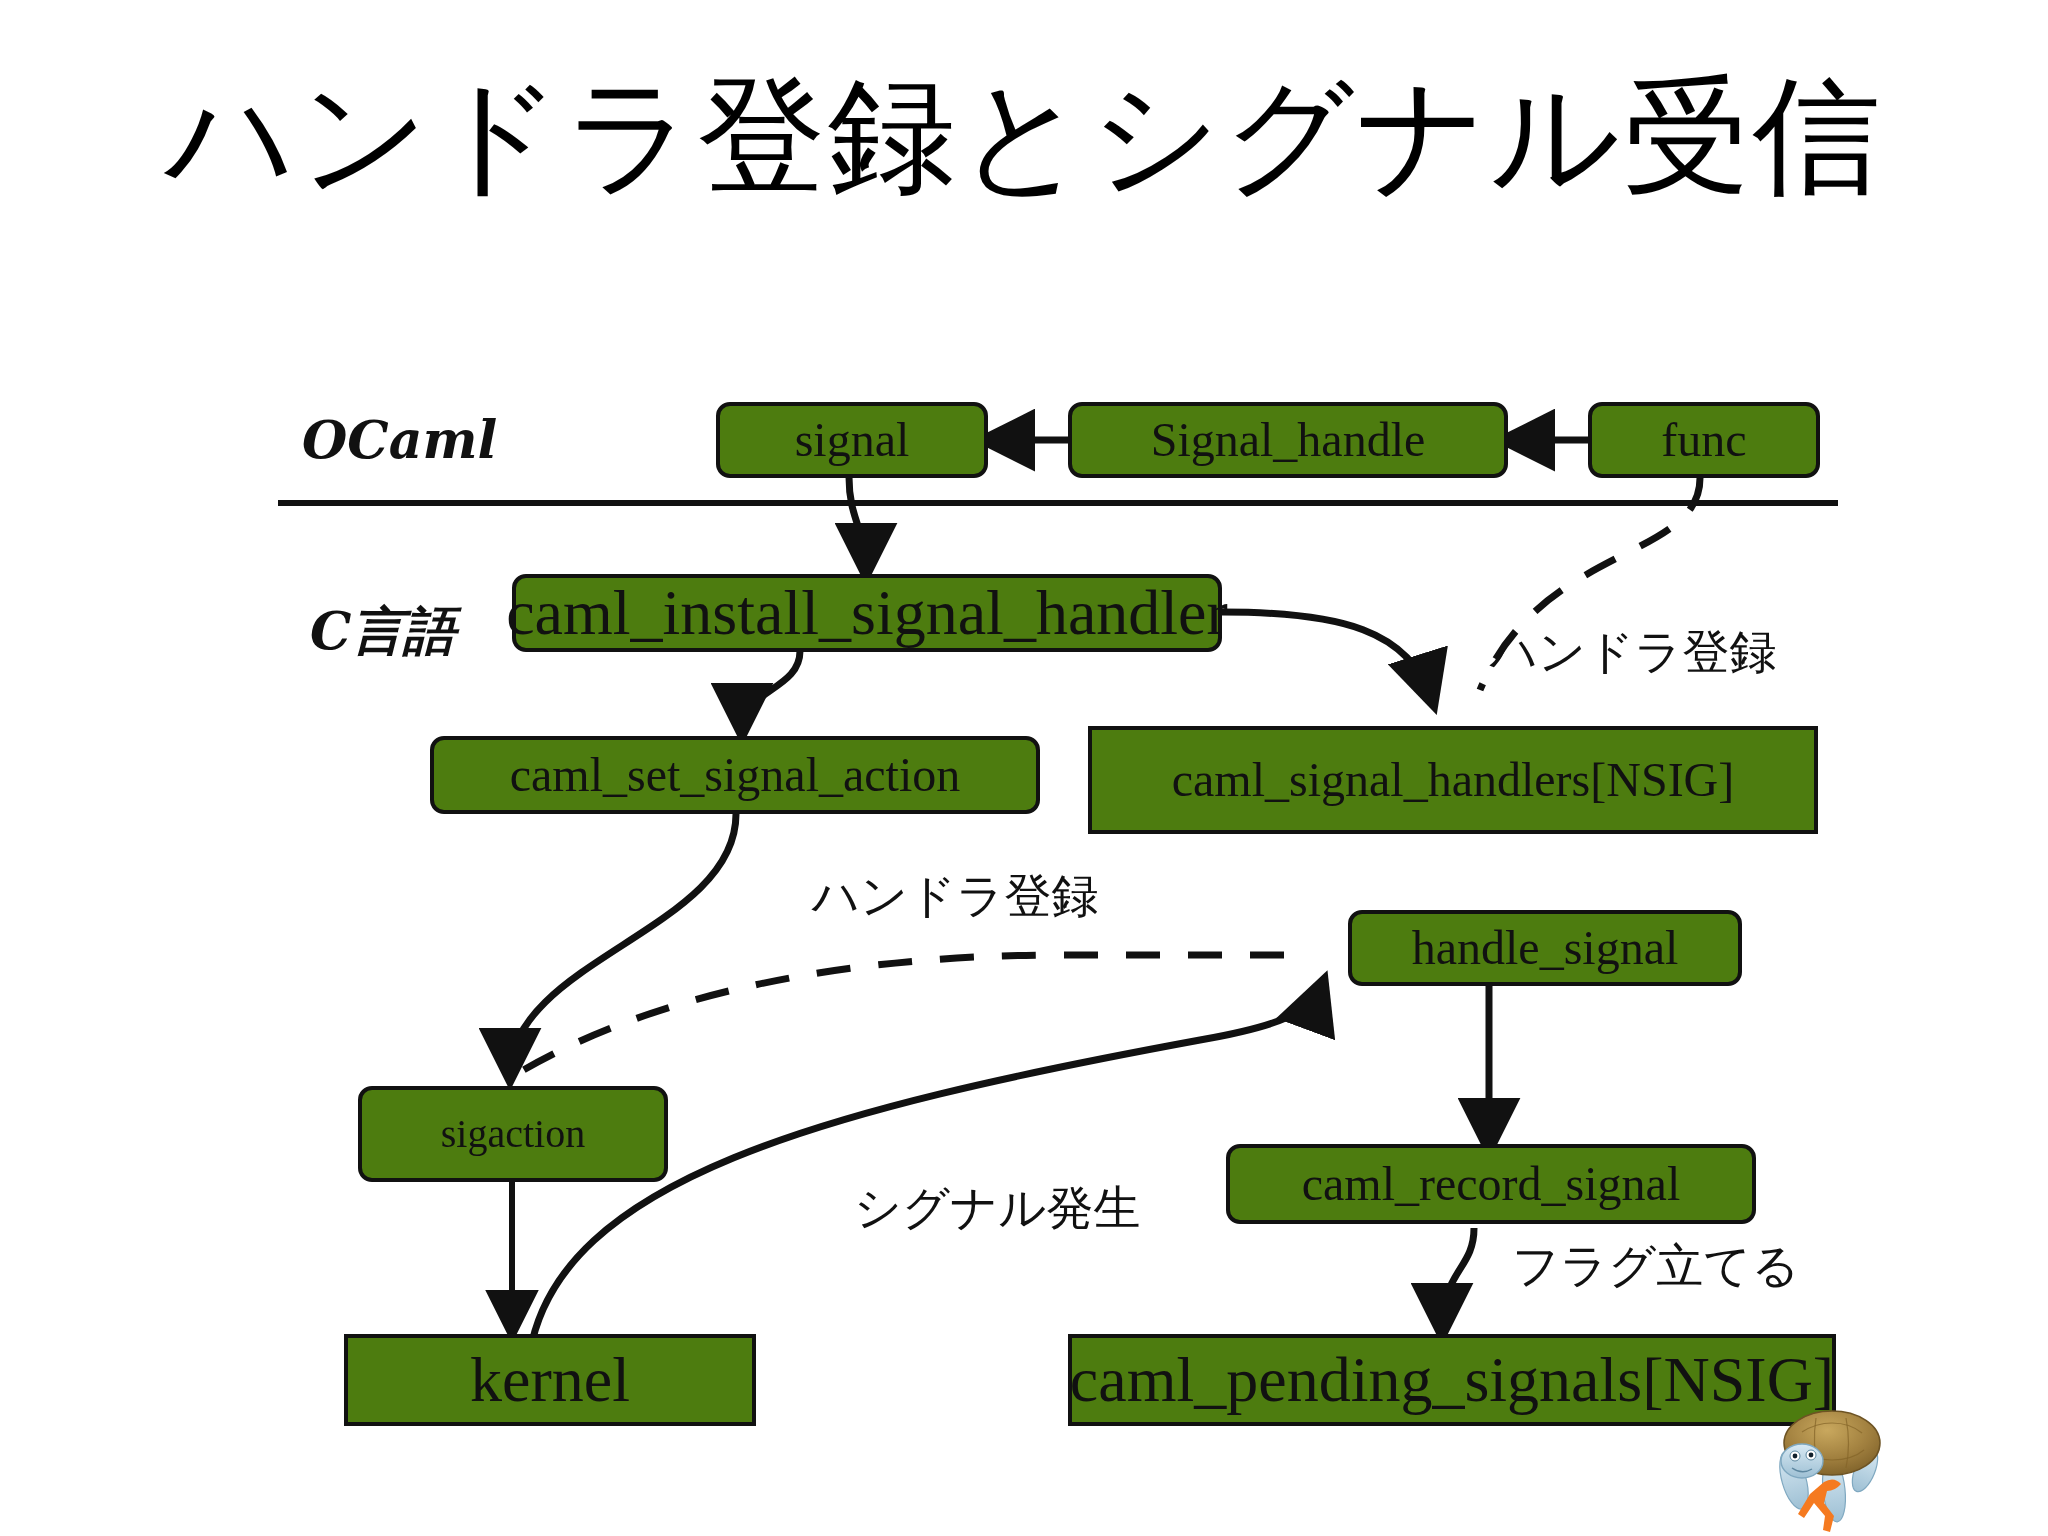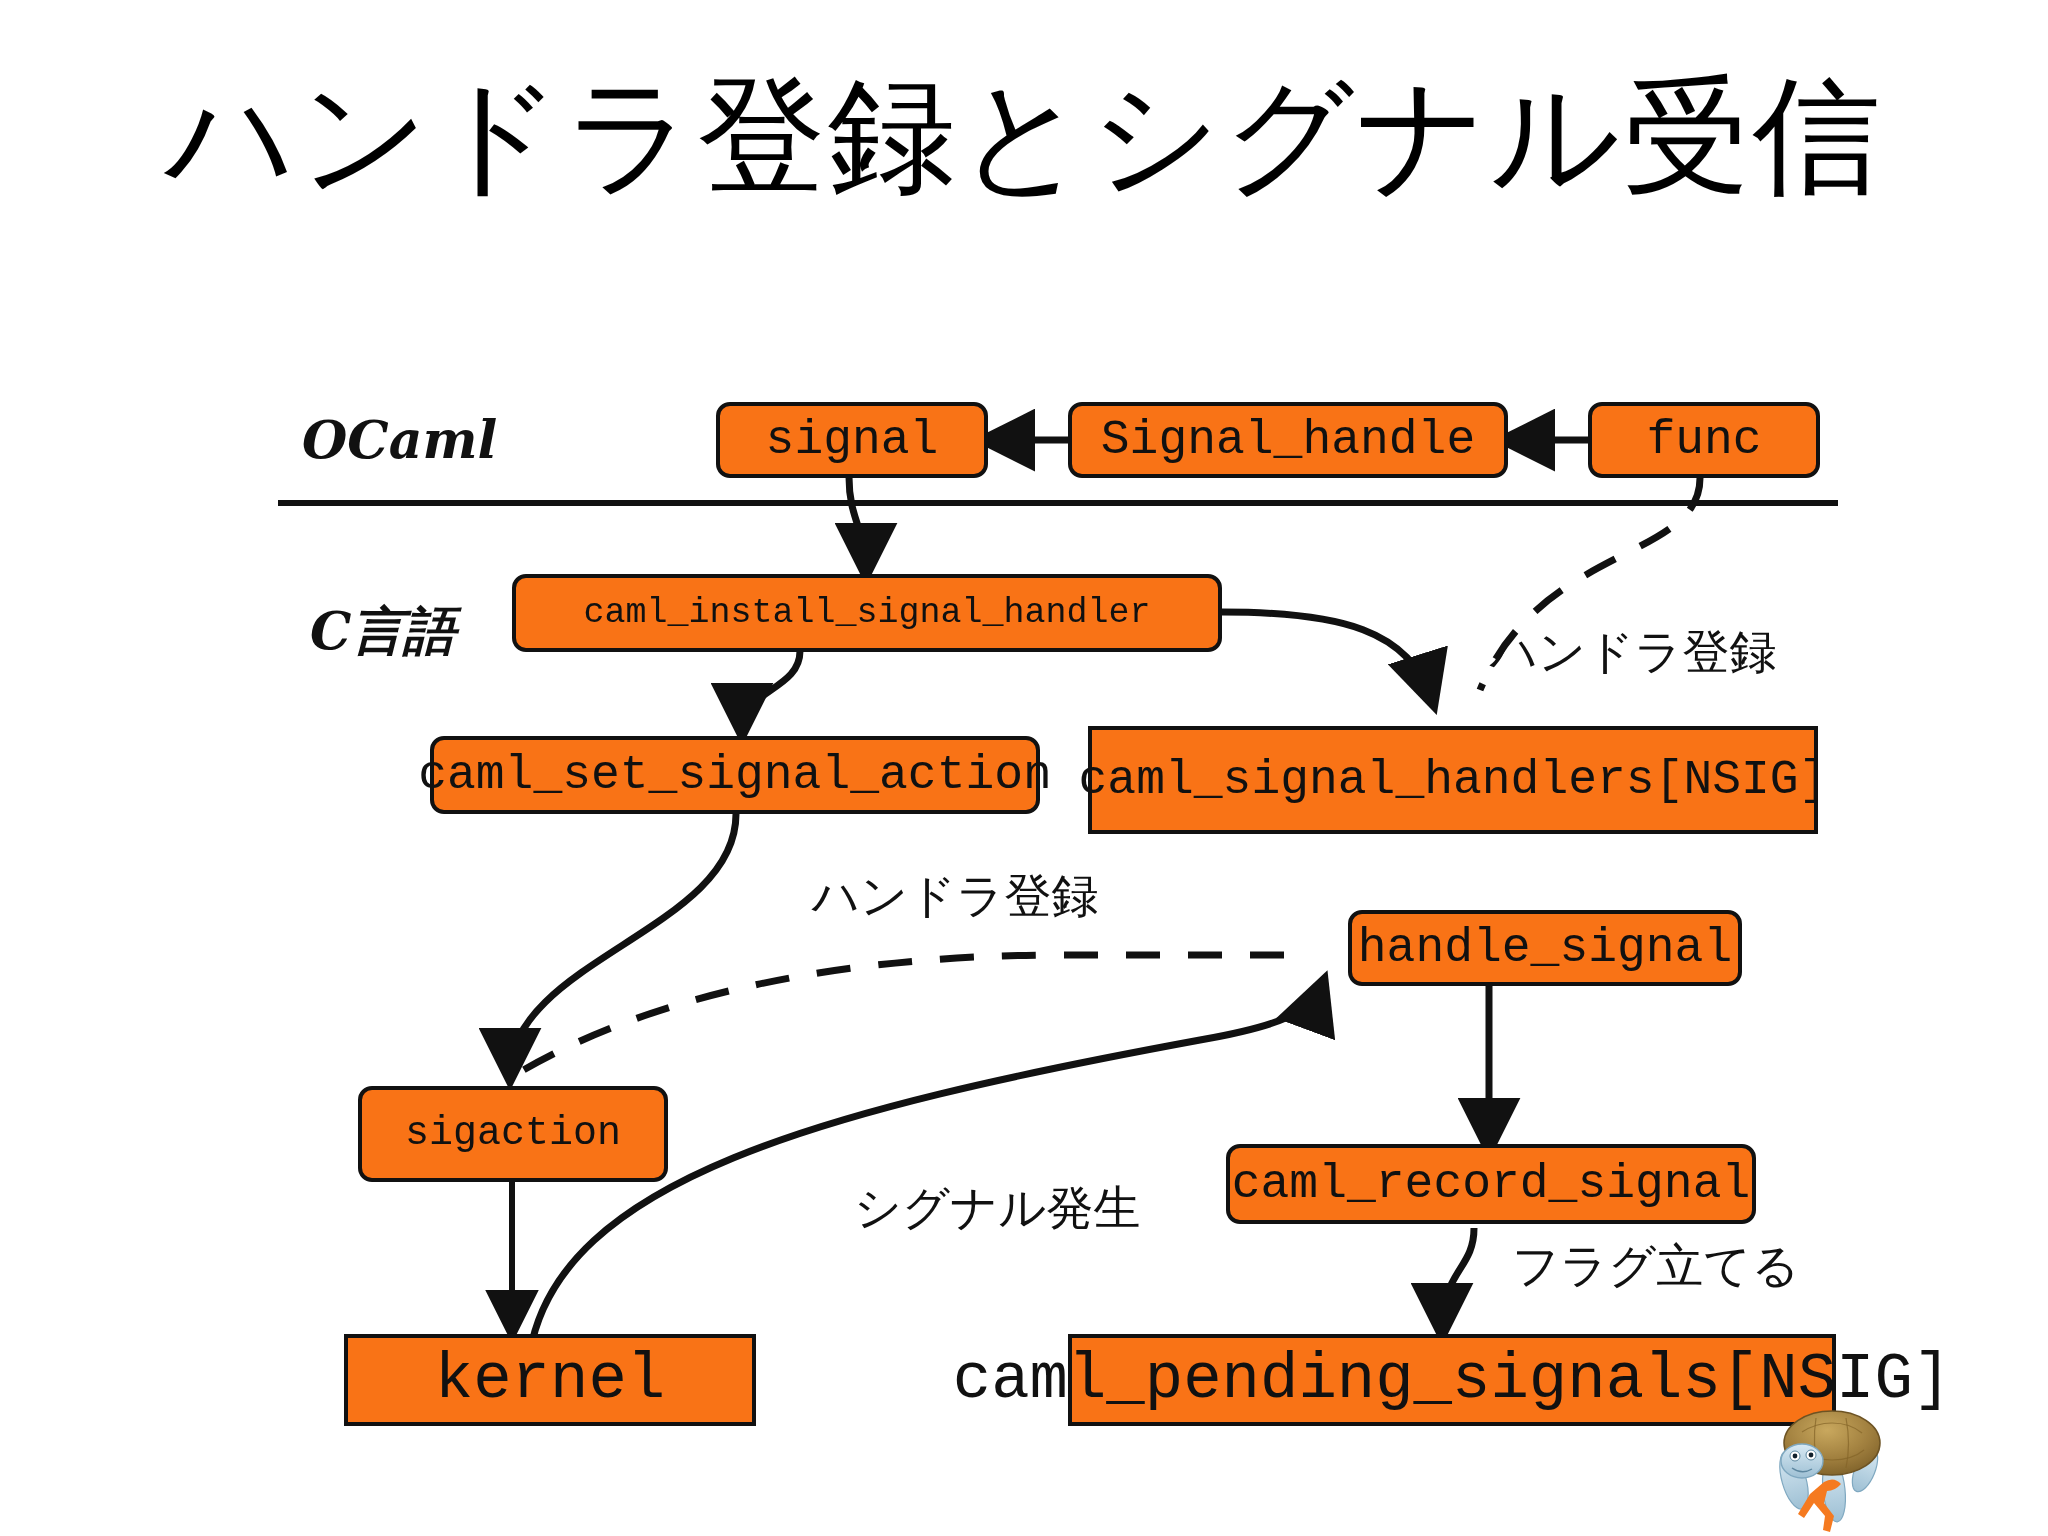--- a/index.html
+++ b/index.html
@@ -42,27 +42,27 @@
     left: 0;
     top: 0;
     width: 2048px;
     height: 1536px;
     overflow: visible;
   }
   
   .node {
     position: absolute;
     box-sizing: border-box;
-    background: #f97316;
+    background: #4d7c0f;
     border: 4px solid #111111;
     display: flex;
     align-items: center;
     justify-content: center;
     color: #111111;
-    font-family: Liberation Mono, monospace;
+    font-family: Liberation Serif, serif;
     font-weight: 400;
     white-space: nowrap;
   }
   .node.rounded { border-radius: 14px; }
   .node.sharp   { border-radius: 0; }
   .node .lbl { display: block; line-height: 1; }
   
   .txt {
     position: absolute;
     color: #111111;
@@ -141,21 +141,21 @@
     </div>
 
     <div class="node rounded" style="left:1068px; top:402px; width:440px; height:76px; font-size:48px;">
       <span class="lbl">Signal_handle</span>
     </div>
 
     <div class="node rounded" style="left:1588px; top:402px; width:232px; height:76px; font-size:48px;">
       <span class="lbl">func</span>
     </div>
 
-    <div class="node rounded" style="left:512px; top:574px; width:710px; height:78px; font-size:35px;">
+    <div class="node rounded" style="left:512px; top:574px; width:710px; height:78px; font-size:64px;">
       <span class="lbl">caml_install_signal_handler</span>
     </div>
 
     <div class="node rounded" style="left:430px; top:736px; width:610px; height:78px; font-size:48px;">
       <span class="lbl">caml_set_signal_action</span>
     </div>
 
     <div class="node sharp" style="left:1088px; top:726px; width:730px; height:108px; font-size:48px;">
       <span class="lbl">caml_signal_handlers[NSIG]</span>
     </div>

